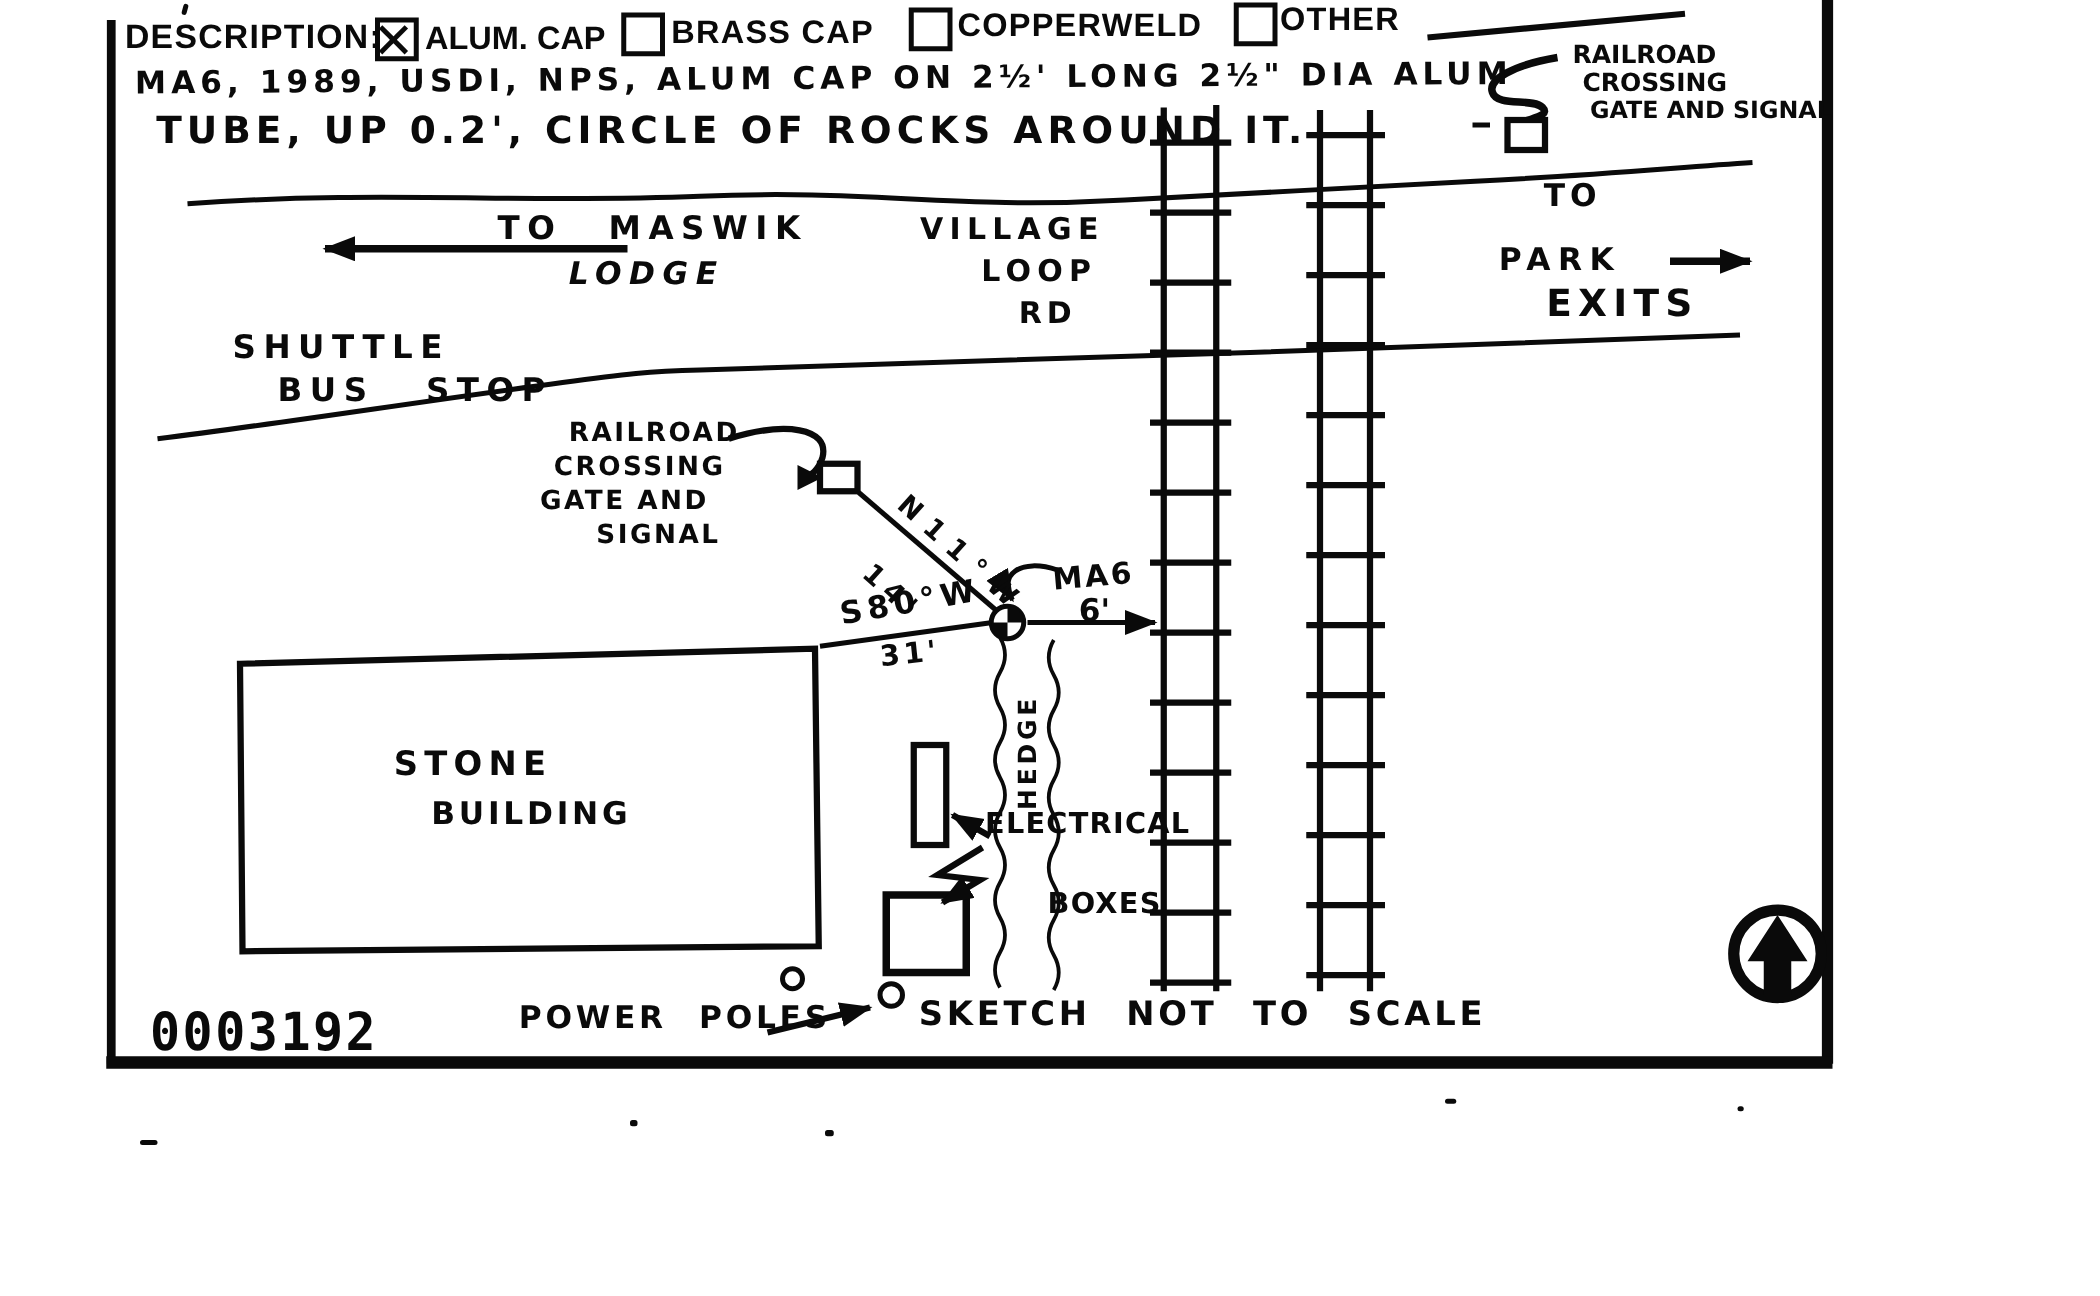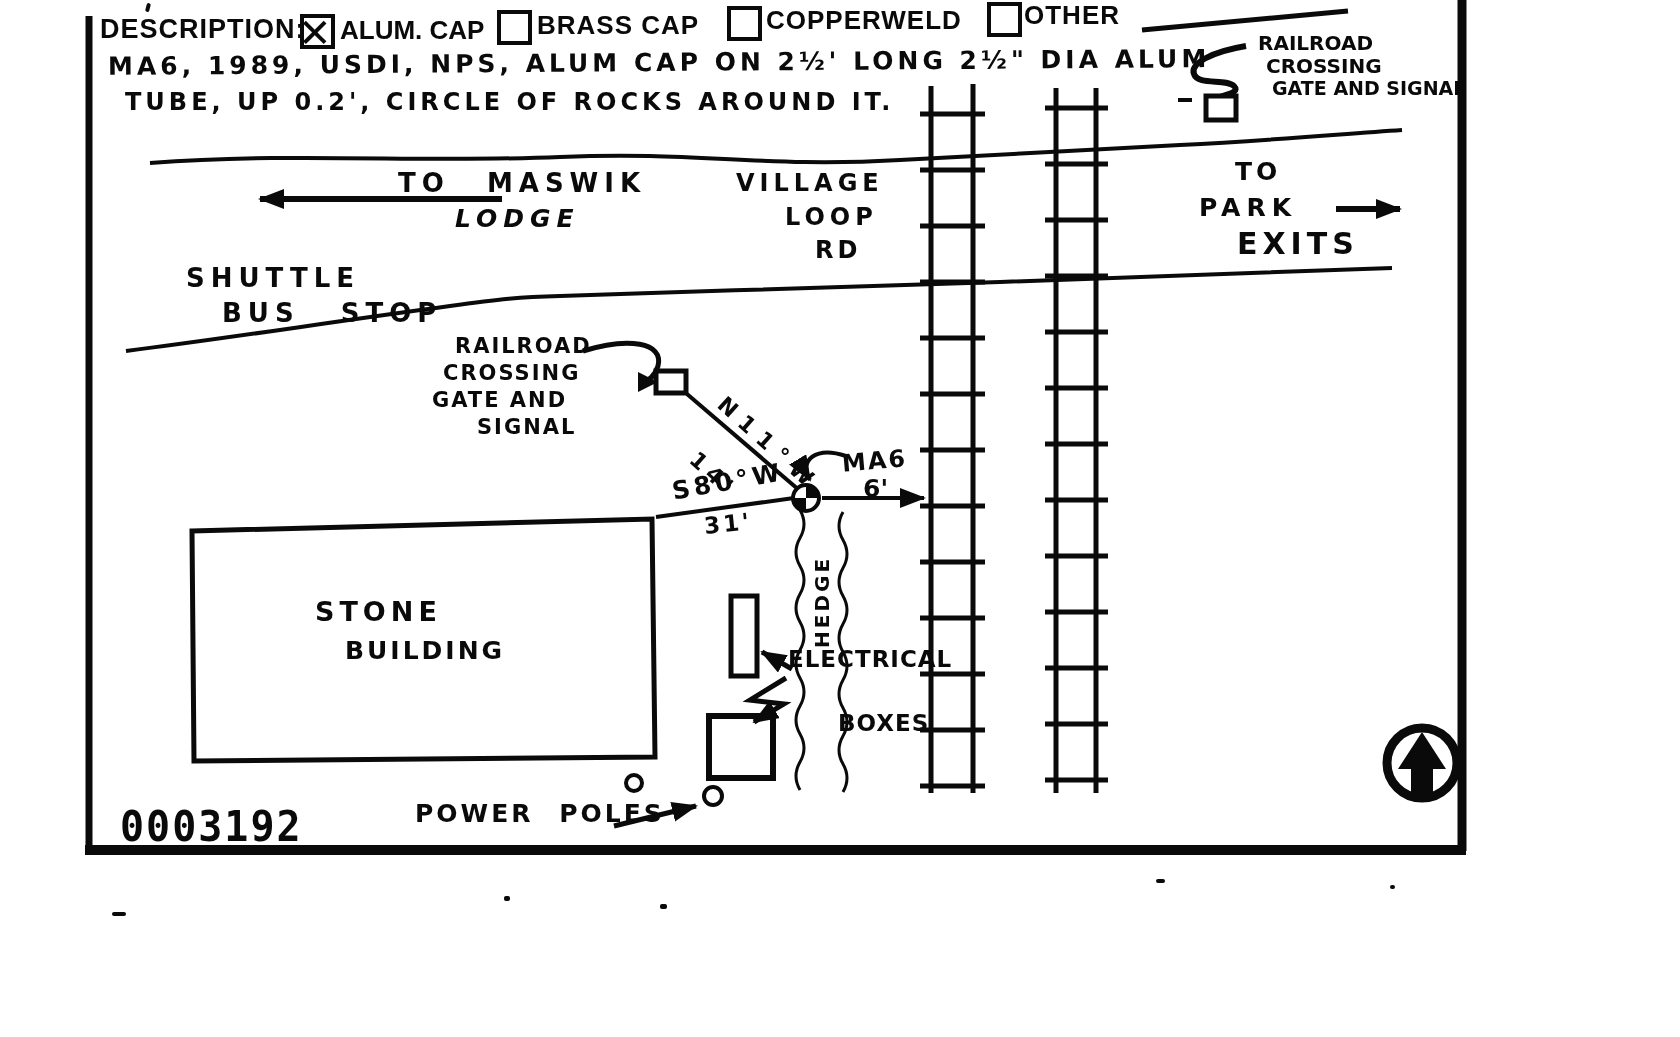--- a/index.html
+++ b/index.html
@@ -94,34 +94,34 @@
     <span class="mark"></span>
   </div>
   <div class="t print" style="left:766px;top:7px;font-size:26px;letter-spacing:1px;">COPPERWELD</div>
 
   <div class="cbbox" style="left:987px;top:2px;">
     <span class="mark"></span>
   </div>
   <div class="t print" style="left:1024px;top:2px;font-size:26px;letter-spacing:1px;">OTHER</div>
 
   <div class="t hand" style="left:108px;top:50px;font-size:25px;letter-spacing:4px;transform:rotate(-0.4deg);">MA6, 1989, USDI, NPS, ALUM CAP ON 2½' LONG 2½" DIA ALUM</div>
-  <div class="t hand" style="left:125px;top:90px;font-size:24px;letter-spacing:4px;">TUBE, UP 0.2', CIRCLE OF ROCKS AROUND IT.</div>
+  <div class="t hand" style="left:125px;top:90px;font-size:30px;letter-spacing:4px;">TUBE, UP 0.2', CIRCLE OF ROCKS AROUND IT.</div>
 
   <div class="t hand" style="left:1258px;top:33px;font-size:20px;">RAILROAD</div>
   <div class="t hand" style="left:1266px;top:56px;font-size:20px;">CROSSING</div>
   <div class="t hand" style="left:1272px;top:79px;font-size:19px;">GATE AND SIGNAL</div>
 
   <div class="t hand" style="left:398px;top:170px;font-size:26px;letter-spacing:6px;word-spacing:22px;">TO MASWIK</div>
   <div class="t hand" style="left:455px;top:206px;font-size:25px;letter-spacing:6px;font-style:italic;">LODGE</div>
 
   <div class="t hand" style="left:736px;top:171px;font-size:24px;letter-spacing:5px;">VILLAGE</div>
   <div class="t hand" style="left:763px;top:205px;font-size:24px;letter-spacing:5px;margin-left:22px;">LOOP</div>
   <div class="t hand" style="left:815px;top:238px;font-size:24px;letter-spacing:4px;">RD</div>
 
-  <div class="t hand" style="left:1235px;top:159px;font-size:25px;letter-spacing:4px;">TO</div>
+  <div class="t hand" style="left:1235px;top:144px;font-size:25px;letter-spacing:4px;">TO</div>
   <div class="t hand" style="left:1199px;top:195px;font-size:25px;letter-spacing:6px;">PARK</div>
   <div class="t hand" style="left:1237px;top:229px;font-size:30px;letter-spacing:5px;">EXITS</div>
 
   <div class="t hand" style="left:186px;top:265px;font-size:26px;letter-spacing:6px;">SHUTTLE</div>
   <div class="t hand" style="left:222px;top:300px;font-size:26px;letter-spacing:6px;word-spacing:26px;">BUS STOP</div>
 
   <div class="t hand" style="left:455px;top:336px;font-size:21px;letter-spacing:2px;">RAILROAD</div>
   <div class="t hand" style="left:443px;top:363px;font-size:21px;letter-spacing:2px;">CROSSING</div>
   <div class="t hand" style="left:432px;top:390px;font-size:21px;letter-spacing:2px;">GATE AND</div>
   <div class="t hand" style="left:477px;top:417px;font-size:21px;letter-spacing:2px;">SIGNAL</div>
@@ -138,20 +138,21 @@
 
   <div class="t hand" style="left:315px;top:598px;font-size:27px;letter-spacing:5px;">STONE</div>
   <div class="t hand" style="left:345px;top:638px;font-size:25px;letter-spacing:3px;">BUILDING</div>
 
   <div class="t hand" style="left:812px;top:648px;font-size:20px;letter-spacing:3px;transform:rotate(-90deg);transform-origin:0 0;">HEDGE</div>
 
   <div class="t hand" style="left:788px;top:648px;font-size:23px;letter-spacing:1px;">ELECTRICAL</div>
   <div class="t hand" style="left:838px;top:684px;font-size:23px;letter-spacing:1px;margin-top:28px;">BOXES</div>
 
   <div class="t hand" style="left:415px;top:801px;font-size:25px;letter-spacing:3px;word-spacing:14px;">POWER POLES</div>
+  <div class="t hand" style="left:735px;top:798px;font-size:27px;letter-spacing:3px;word-spacing:16px;">SKETCH NOT TO SCALE</div>
   <div class="t mono" style="left:120px;top:806px;font-size:40px;letter-spacing:2px;transform:scaleY(1.05);">0003192</div>
 
   <div class="noise" style="left:146px;top:3px;width:4px;height:9px;transform:rotate(15deg);"></div>
   <div class="noise" style="left:112px;top:912px;width:14px;height:4px;"></div>
   <div class="noise" style="left:504px;top:896px;width:6px;height:5px;"></div>
   <div class="noise" style="left:660px;top:904px;width:7px;height:5px;"></div>
   <div class="noise" style="left:1156px;top:879px;width:9px;height:4px;"></div>
   <div class="noise" style="left:1390px;top:885px;width:5px;height:4px;"></div>
 
 </div>

